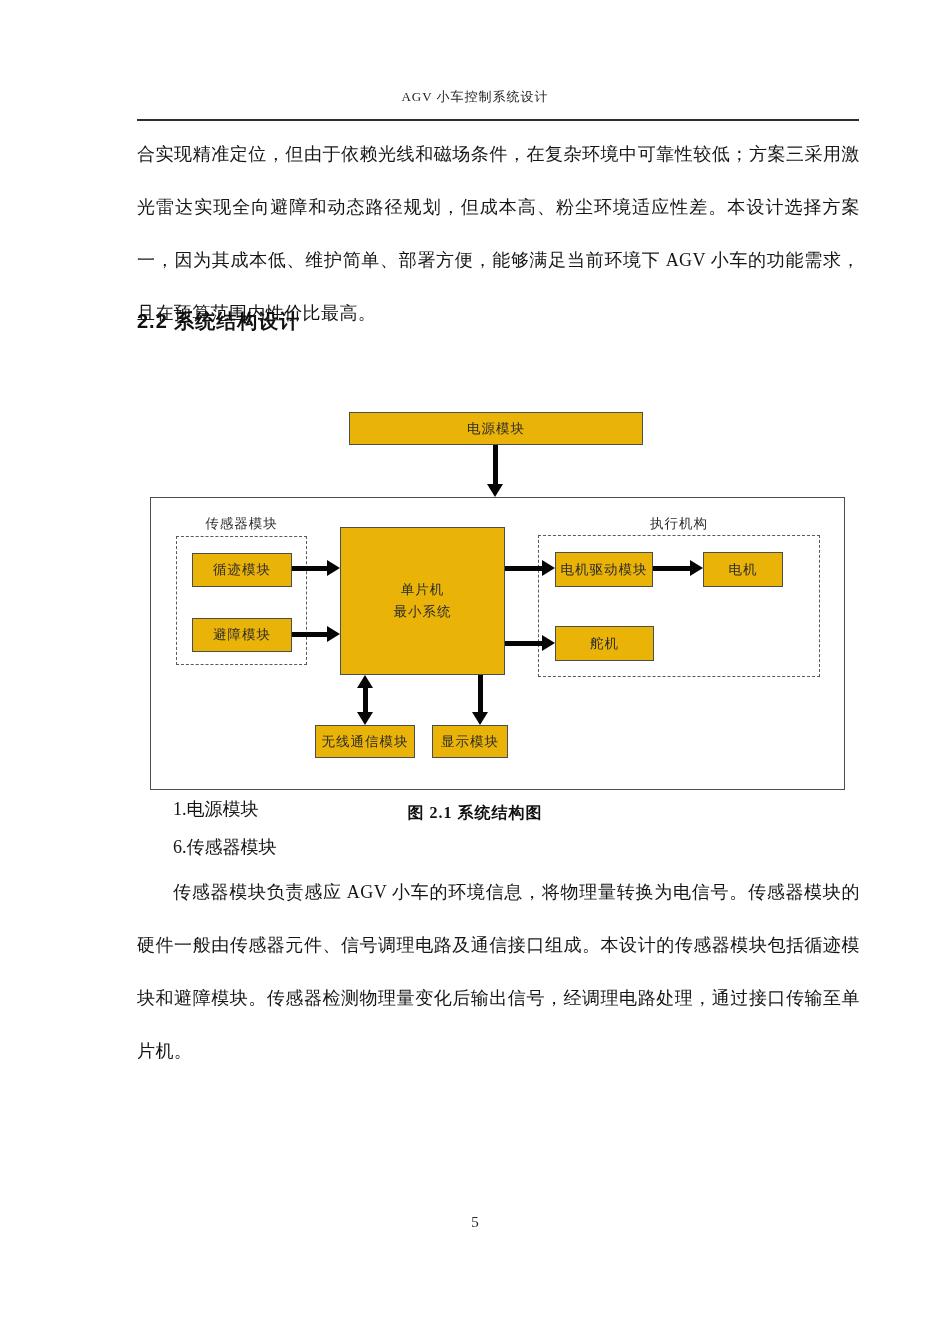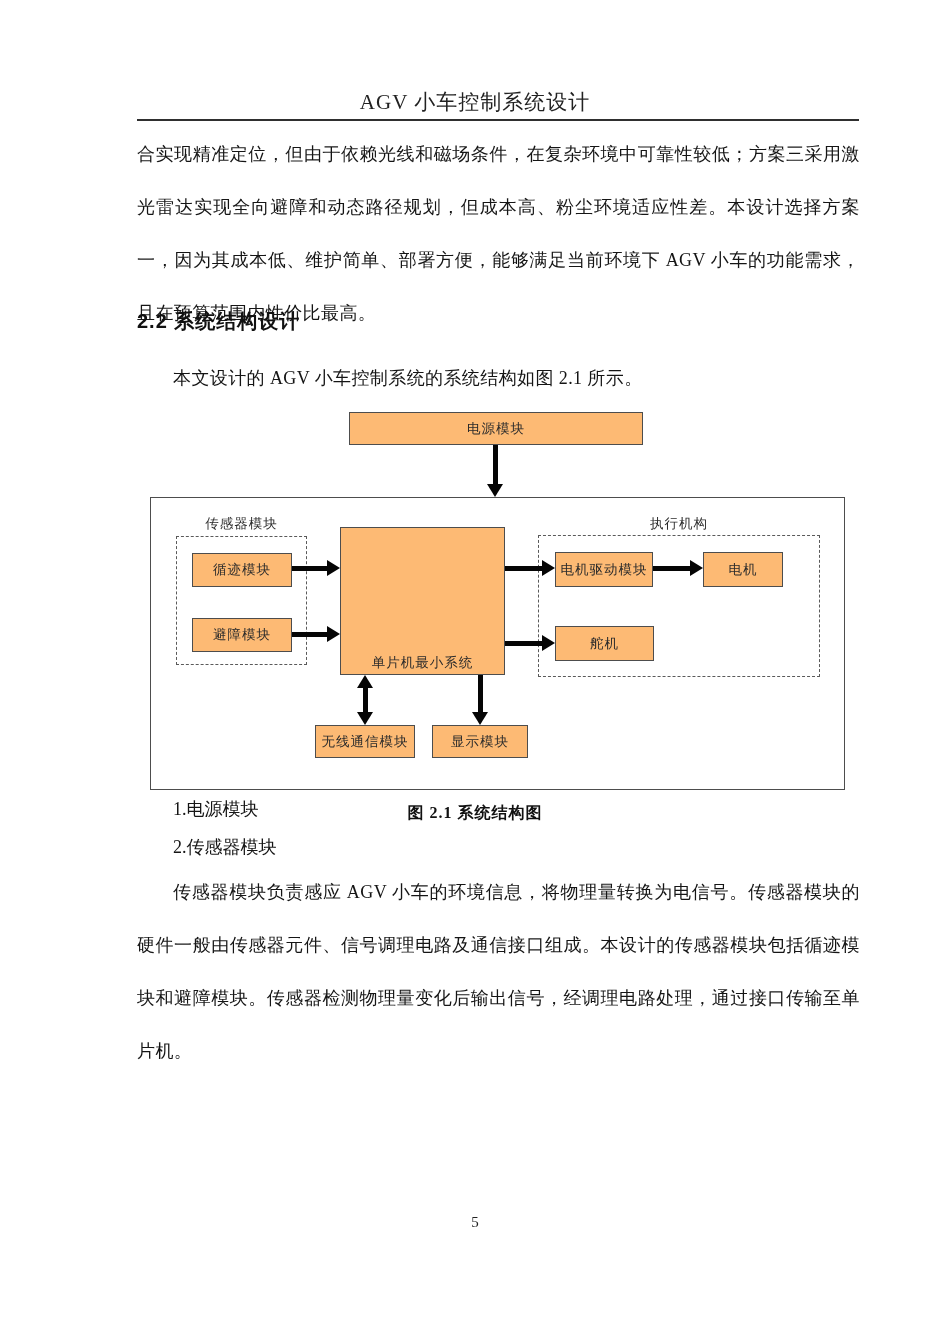--- a/index.html
+++ b/index.html
@@ -5,21 +5,21 @@
   * { margin:0; padding:0; box-sizing:border-box; }
   html,body { background:#ffffff; }
   .page {
     position:relative; width:950px; height:1344px; background:#ffffff;
     font-family:"Liberation Serif","DejaVu Serif",serif; color:#1a1a1a;
     overflow:hidden;
   }
   
   .header-title {
     position:absolute; top:88px; left:0; width:950px;
-    text-align:center; font-size:21px; letter-spacing:1px; color:#222;
+    text-align:center; font-size:13px; letter-spacing:1px; color:#222;
   }
   .header-rule {
     position:absolute; top:119px; left:137px; width:722px;
     border-top:2px solid #2f2f2f;
   }
   
   .textcol { position:absolute; left:137px; width:723px; }
   .body-text {
     font-size:18px; line-height:53px; text-align:justify;
     letter-spacing:0.4px; color:#151515;
@@ -29,36 +29,36 @@
     position:absolute; left:137px; top:308px;
     font-family:"Liberation Sans","DejaVu Sans",sans-serif;
     font-size:20px; font-weight:bold; color:#111; letter-spacing:1px;
   }
   .item-heading {
     font-size:18px; line-height:37.5px; text-indent:2em; color:#151515;
   }
   
   .figure { position:absolute; top:405px; left:0; width:950px; height:390px; }
   .dbox {
-    position:absolute; border:1.5px solid #4d4d4d; background:#fdba74;
+    position:absolute; border:1.5px solid #4d4d4d; background:#eab308;
     display:flex; align-items:center; justify-content:center;
     font-size:13.5px; color:#2b2b2b; letter-spacing:1px;
   }
   .dashed {
     position:absolute; border:1.5px dashed #5a5a5a; background:transparent;
   }
   .group-label {
     position:absolute; text-align:center; font-size:13.5px; color:#2b2b2b;
     letter-spacing:1px;
   }
   .outer {
     position:absolute; left:150px; top:92px; width:695px; height:293px;
     border:1.5px solid #4d4d4d;
   }
-  .mcu { flex-direction:row; line-height:22px;align-items:flex-end; }
+  .mcu { flex-direction:column; line-height:22px; }
   
   .harrow { position:absolute; height:16px; display:flex; align-items:center; }
   .harrow .stem { flex:1; height:5px; background:#050505; }
   .harrow .head-right {
     width:0; height:0; border-left:13px solid #050505;
     border-top:8px solid transparent; border-bottom:8px solid transparent;
   }
   .varrow { position:absolute; width:16px; display:flex; flex-direction:column; align-items:center; }
   .varrow .stem { flex:1; width:5px; background:#050505; }
   .varrow .head-down {
@@ -85,23 +85,20 @@
 
   <div class="header-title">AGV 小车控制系统设计</div>
   <div class="header-rule"></div>
 
   <div class="textcol" style="top:128px;">
     <p class="body-text">合实现精准定位，但由于依赖光线和磁场条件，在复杂环境中可靠性较低；方案三采用激光雷达实现全向避障和动态路径规划，但成本高、粉尘环境适应性差。本设计选择方案一，因为其成本低、维护简单、部署方便，能够满足当前环境下 AGV 小车的功能需求，且在预算范围内性价比最高。</p>
   </div>
 
   <h2 class="section-heading">2.2  系统结构设计</h2>
 
-  <div class="textcol" style="top:352px;">
-    <p class="body-text indent">本文设计的 AGV 小车控制系统的系统结构如图 2.1 所示。</p>
-  </div>
 
   <div class="figure">
 
     <div class="dbox" style="left:349px; top:7px; width:294px; height:33px;">
       <span>电源模块</span>
     </div>
 
     <div class="varrow" style="left:487px; top:40px; height:52px;">
       <div class="stem"></div>
       <div class="head-down"></div>
@@ -131,21 +128,21 @@
     <div class="dbox" style="left:703px; top:147px; width:80px; height:35px;">
       <span>电机</span>
     </div>
     <div class="dbox" style="left:555px; top:221px; width:99px; height:35px;">
       <span>舵机</span>
     </div>
 
     <div class="dbox" style="left:315px; top:320px; width:100px; height:33px;">
       <span>无线通信模块</span>
     </div>
-    <div class="dbox" style="left:432px; top:320px; width:96px; height:33px;">
+    <div class="dbox" style="left:432px; top:320px; width:76px; height:33px;">
       <span>显示模块</span>
     </div>
 
     <div class="harrow" style="left:292px; top:155px; width:48px;">
       <div class="stem"></div>
       <div class="head-right"></div>
     </div>
     <div class="harrow" style="left:292px; top:221px; width:48px;">
       <div class="stem"></div>
       <div class="head-right"></div>
@@ -171,19 +168,19 @@
     <div class="varrow" style="left:472px; top:270px; height:50px;">
       <div class="stem"></div>
       <div class="head-down"></div>
     </div>
   </div>
 
   <div class="caption">图 2.1  系统结构图</div>
 
   <div class="textcol" style="top:791px;">
     <p class="item-heading">1.电源模块</p>
-    <p class="item-heading">2.传感器模块</p>
+    <p class="item-heading">6.传感器模块</p>
     <p class="body-text indent">传感器模块负责感应 AGV 小车的环境信息，将物理量转换为电信号。传感器模块的硬件一般由传感器元件、信号调理电路及通信接口组成。本设计的传感器模块包括循迹模块和避障模块。传感器检测物理量变化后输出信号，经调理电路处理，通过接口传输至单片机。</p>
   </div>
 
   <div class="page-number">5</div>
 
 </div>
 
 </body></html>

